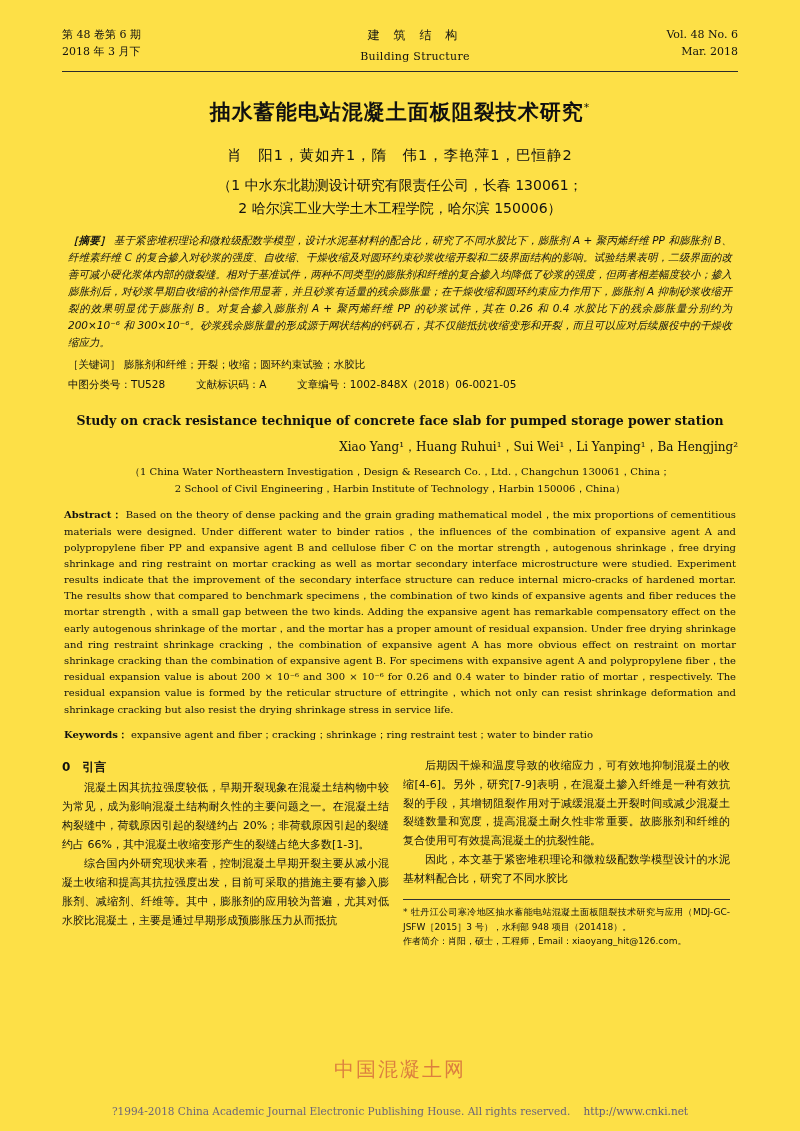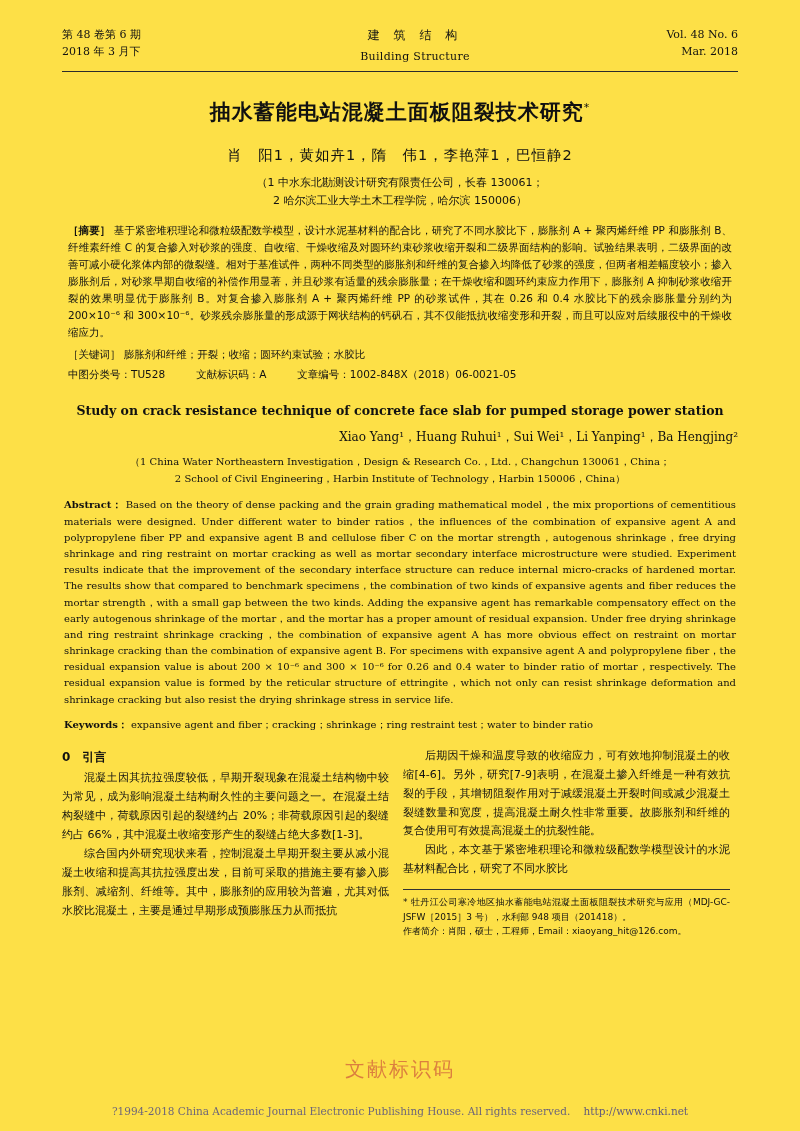--- a/index.html
+++ b/index.html
@@ -61,34 +61,35 @@
   .title-cn sup{font-size:11px;font-weight:normal;}
   .authors-cn{
     text-align:center;
     font-family:"DejaVu Sans", sans-serif;
     font-size:14.5px;
     margin-top:20px;
     letter-spacing:1px;
   }
   .affil-cn{
     text-align:center;
-    font-size:11px;
+    font-size:14px;
     font-family:"DejaVu Sans", sans-serif;
     margin-top:9px;
     line-height:1.65;
   }
 
   
   .abs-cn{
     margin-top:12px;
     font-family:"DejaVu Sans", sans-serif;
     font-size:10.5px;
     line-height:1.62;
     text-align:justify;
     padding:0 6px;
+    font-style:italic;
   }
   .abs-cn .lbl{font-weight:bold;}
   .kw-cn{
     margin-top:7px;
     font-family:"DejaVu Sans", sans-serif;
     font-size:10.5px;
     padding:0 6px;
   }
   .class-line{
     margin-top:6px;
@@ -277,20 +278,20 @@
 
         <div class="fnote">
           <span class="star">*</span><span>牡丹江公司寒冷地区抽水蓄能电站混凝土面板阻裂技术研究与应用（MDJ-GC-JSFW［2015］3 号），水利部 948 项目（201418）。</span>
           <div>作者简介：肖阳，硕士，工程师，Email：xiaoyang_hit@126.com。</div>
         </div>
       </div>
     </div>
 
   </div>
 
-  <div class="watermark">文献标识码</div>
+  <div class="watermark">中国混凝土网</div>
 
   <div class="footer">
     <span>?1994-2018 China Academic Journal Electronic Publishing House. All rights reserved.</span>
     &nbsp;&nbsp;
     <span class="url">http://www.cnki.net</span>
   </div>
 </div>
 
 </body></html>

